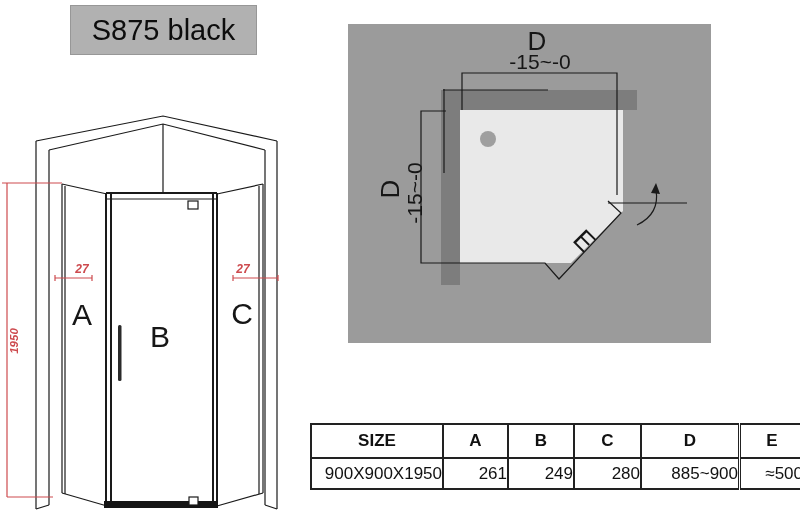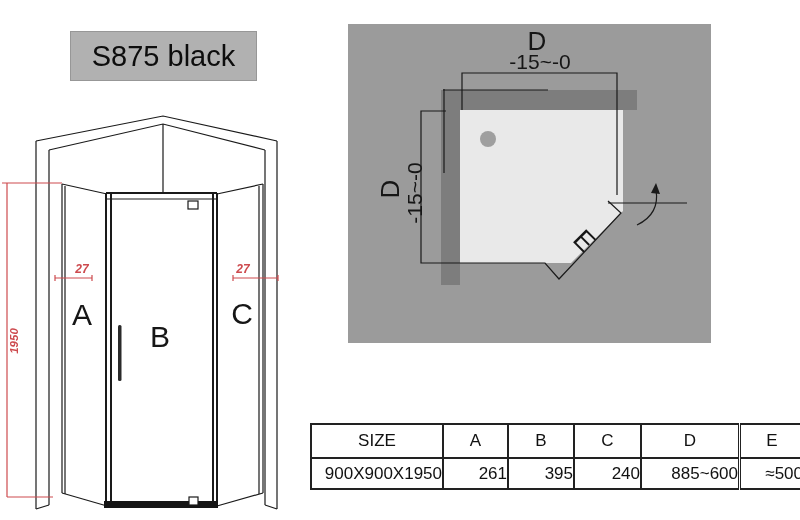--- a/index.html
+++ b/index.html
@@ -16,35 +16,35 @@
   .planbg{fill:var(--plan_bg,#9b9b9b);stroke:none;}
   .tray{fill:var(--tray,#e9e9e9);stroke:none;}
   .lbl{
     position:absolute;color:#161616;white-space:nowrap;
     transform:translate(-50%,-50%);line-height:1;
   }
   .rotccw{transform:translate(-50%,-50%) rotate(-90deg);}
   .rot45{transform:translate(-50%,-50%) rotate(45deg);}
   .red{color:var(--dimension_red,#cd4a4e);font-style:italic;font-weight:bold;}
   .model-box{
-    position:absolute;left:70px;top:31px;width:187px;height:50px;
+    position:absolute;left:70px;top:5px;width:187px;height:50px;
     background:var(--label_box_bg,#b1b1b1);border:1px solid #979797;
     box-sizing:border-box;display:flex;align-items:center;justify-content:center;
     font-size:29px;color:#0d0d0d;
   }
   table.spec{
     position:absolute;left:310px;top:423px;width:480px;
     border-collapse:collapse;table-layout:fixed;
     font-size:17px;color:#111;text-align:center;
   }
   table.spec th,table.spec td{
     border:2px solid #222;font-weight:normal;padding:0;
     overflow:hidden;
   }
-  table.spec th{height:32px;}
+  table.spec th{height:32px;font-weight:bold;}
   table.spec td{height:29px;text-align:right;}
   table.spec .c0{width:130px;} table.spec .c1{width:63px;}
   table.spec .c2{width:64px;}  table.spec .c3{width:65px;}
   table.spec .c4{width:96px;border-right:3px double #222;}
   table.spec .c5{width:62px;}
 </style>
 </head>
 <body>
 
 <svg width="800" height="520" viewBox="0 0 800 520">
@@ -150,19 +150,19 @@
       <th class="c2">B</th>
       <th class="c3">C</th>
       <th class="c4">D</th>
       <th class="c5">E</th>
     </tr>
   </thead>
   <tbody>
     <tr>
       <td class="c0">900X900X1950</td>
       <td class="c1">261</td>
-      <td class="c2">395</td>
-      <td class="c3">240</td>
-      <td class="c4">885~600</td>
+      <td class="c2">249</td>
+      <td class="c3">280</td>
+      <td class="c4">885~900</td>
       <td class="c5">≈500</td>
     </tr>
   </tbody>
 </table>
 
 </body></html>

